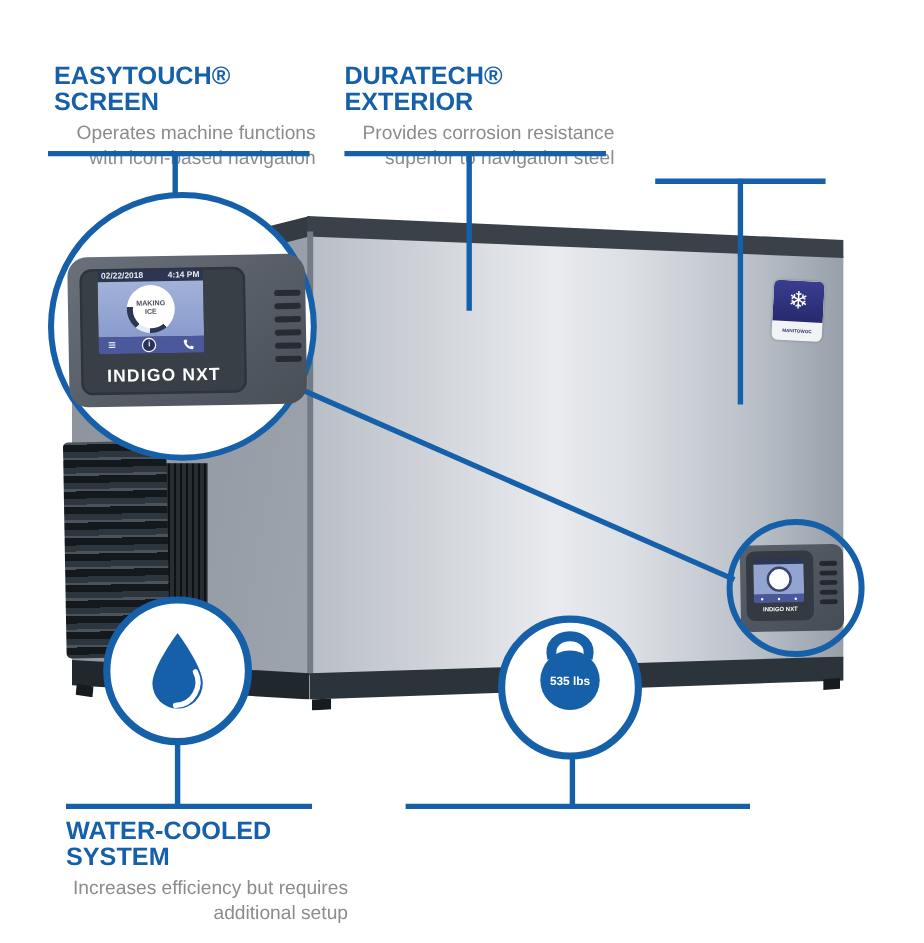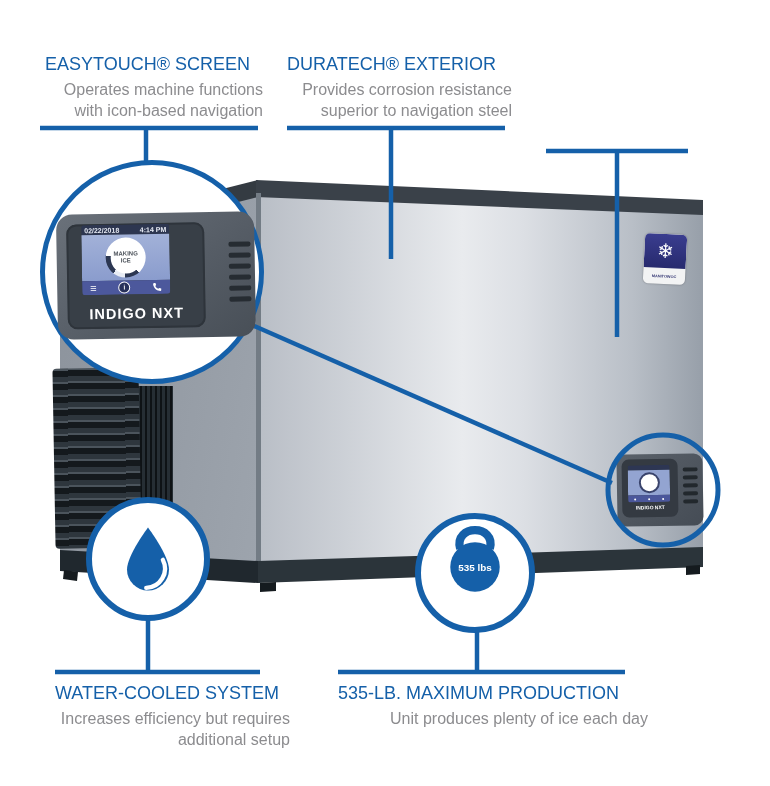--- a/index.html
+++ b/index.html
@@ -2,21 +2,21 @@
 <html><head>
 <meta charset="utf-8">
 <style>
   html,body{margin:0;padding:0;background:#fff;}
   .stage{position:relative;width:770px;height:786px;background:#fff;overflow:hidden;
          font-family:"Liberation Sans",sans-serif;}
   .layer{position:absolute;inset:0;}
 
   
   .callout{position:absolute;z-index:2;}
-  .callout h3{margin:0 0 4px 0;font-size:18px;line-height:22px;font-weight:400;color:#1560a9;}
+  .callout h3{margin:0 0 4px 0;font-size:21px;line-height:22px;font-weight:700;color:#1560a9;}
   .callout p{margin:0;font-size:16px;line-height:21px;color:#8c8c8f;text-align:right;}
   #c-easytouch{left:45px;top:53px;width:218px;}
   #c-duratech{left:287px;top:53px;width:225px;}
   #c-acoustical{left:545px;top:53px;width:175px;}
   #c-water{left:55px;top:682px;width:235px;}
   #c-production{left:338px;top:682px;width:310px;}
 
   
   #side-face{clip-path:polygon(60px 244px,258px 194px,258px 562px,60px 552px);
              background:linear-gradient(100deg,#868d96,#a6adb6 55%,#949ba5);}
@@ -221,18 +221,14 @@
     <p>Operates machine functions with icon-based navigation</p>
   </div>
   <div class="callout" id="c-duratech">
     <h3>DURATECH® EXTERIOR</h3>
     <p>Provides corrosion resistance superior to navigation steel</p>
   </div>
   <div class="callout" id="c-water">
     <h3>WATER-COOLED SYSTEM</h3>
     <p>Increases efficiency but requires additional setup</p>
   </div>
-  <div class="callout" id="c-production">
-    <h3>535-LB. MAXIMUM PRODUCTION</h3>
-    <p>Unit produces plenty of ice each day</p>
-  </div>
 
 </div>
 
 </body></html>

